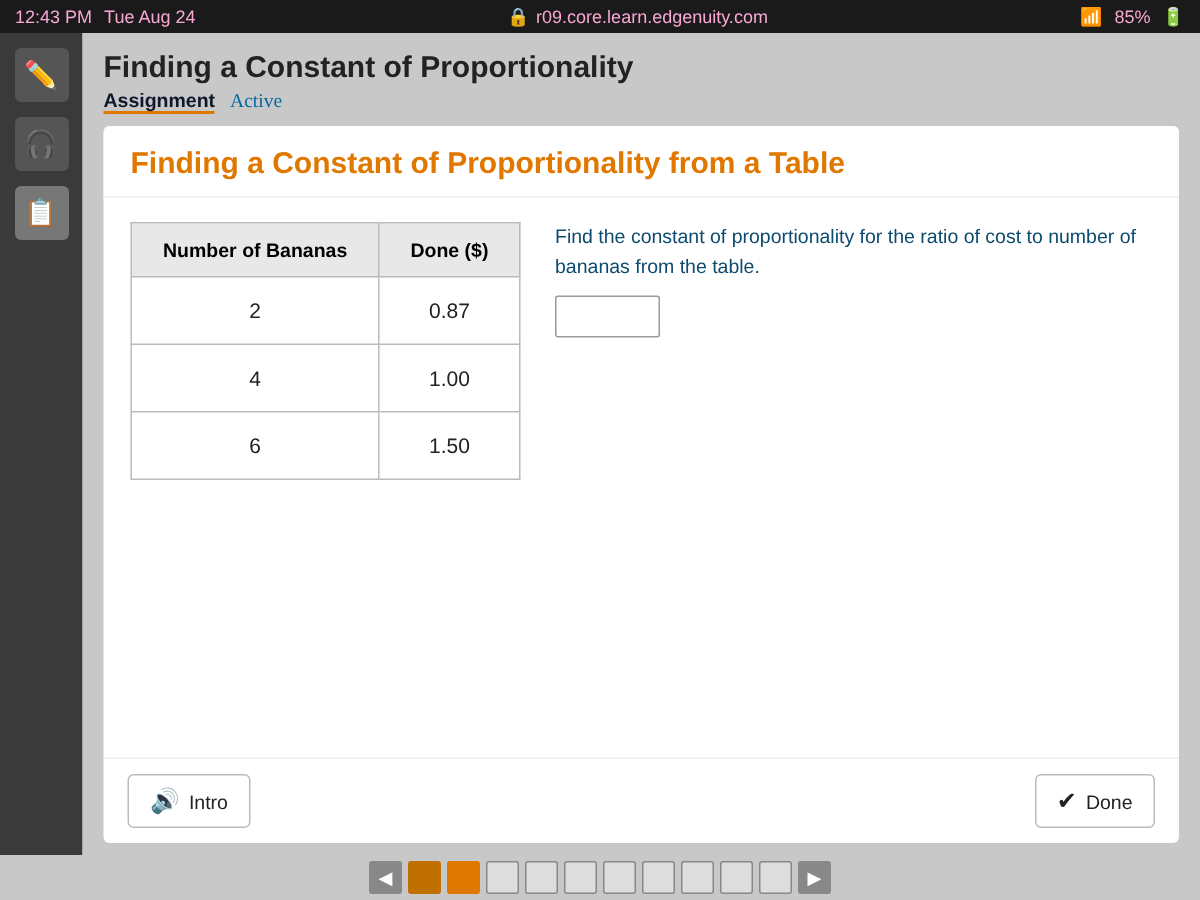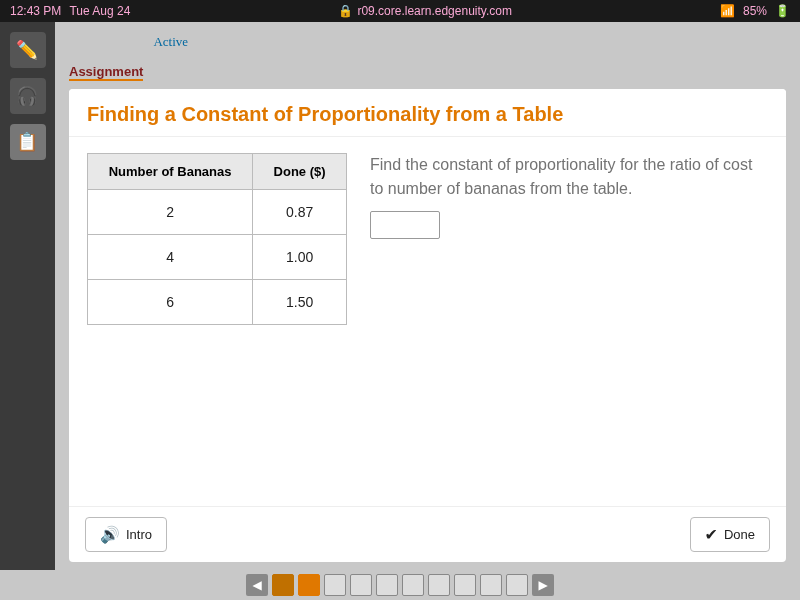--- a/index.html
+++ b/index.html
@@ -76,24 +76,23 @@
       font-weight: bold;
       color: #222;
       margin-bottom: 2px;
     }
     .page-tabs {
       display: flex;
       gap: 10px;
       font-size: 13px;
     }
     .tab-active {
-      color: #7f1d1d;
+      color: #0f172a;
       font-weight: bold;
       border-bottom: 2px solid #e07800;
-      margin-top: 30px;
     }
     .tab-inactive {
       color: #0369a1;
       font-family: Liberation Serif, serif;
     }
 
     
     .card {
       background: white;
       border-radius: 4px;
@@ -146,22 +145,22 @@
     }
 
     
     .question-panel {
       flex: 1;
       display: flex;
       flex-direction: column;
       gap: 10px;
     }
     .question-text {
-      font-size: 16px;
-      color: #737373;
+      font-size: 13px;
+      color: #0c4a6e;
       line-height: 1.5;
     }
     .answer-input {
       width: 70px;
       height: 28px;
       border: 1px solid #999;
       border-radius: 2px;
       padding: 2px 6px;
       font-size: 13px;
     }
@@ -250,20 +249,21 @@
 
   <div class="sidebar">
     <div class="sidebar-icon">✏️</div>
     <div class="sidebar-icon">🎧</div>
     <div class="sidebar-icon active">📋</div>
   </div>
 
   <div class="content-area">
 
     <div class="page-title-area">
+      <div class="page-title">Finding a Constant of Proportionality</div>
       <div class="page-tabs">
         <span class="tab-active">Assignment</span>
         <span class="tab-inactive">Active</span>
       </div>
     </div>
 
     <div class="card">
 
       <div class="card-header">
         <div class="card-title">Finding a Constant of Proportionality from a Table</div>

